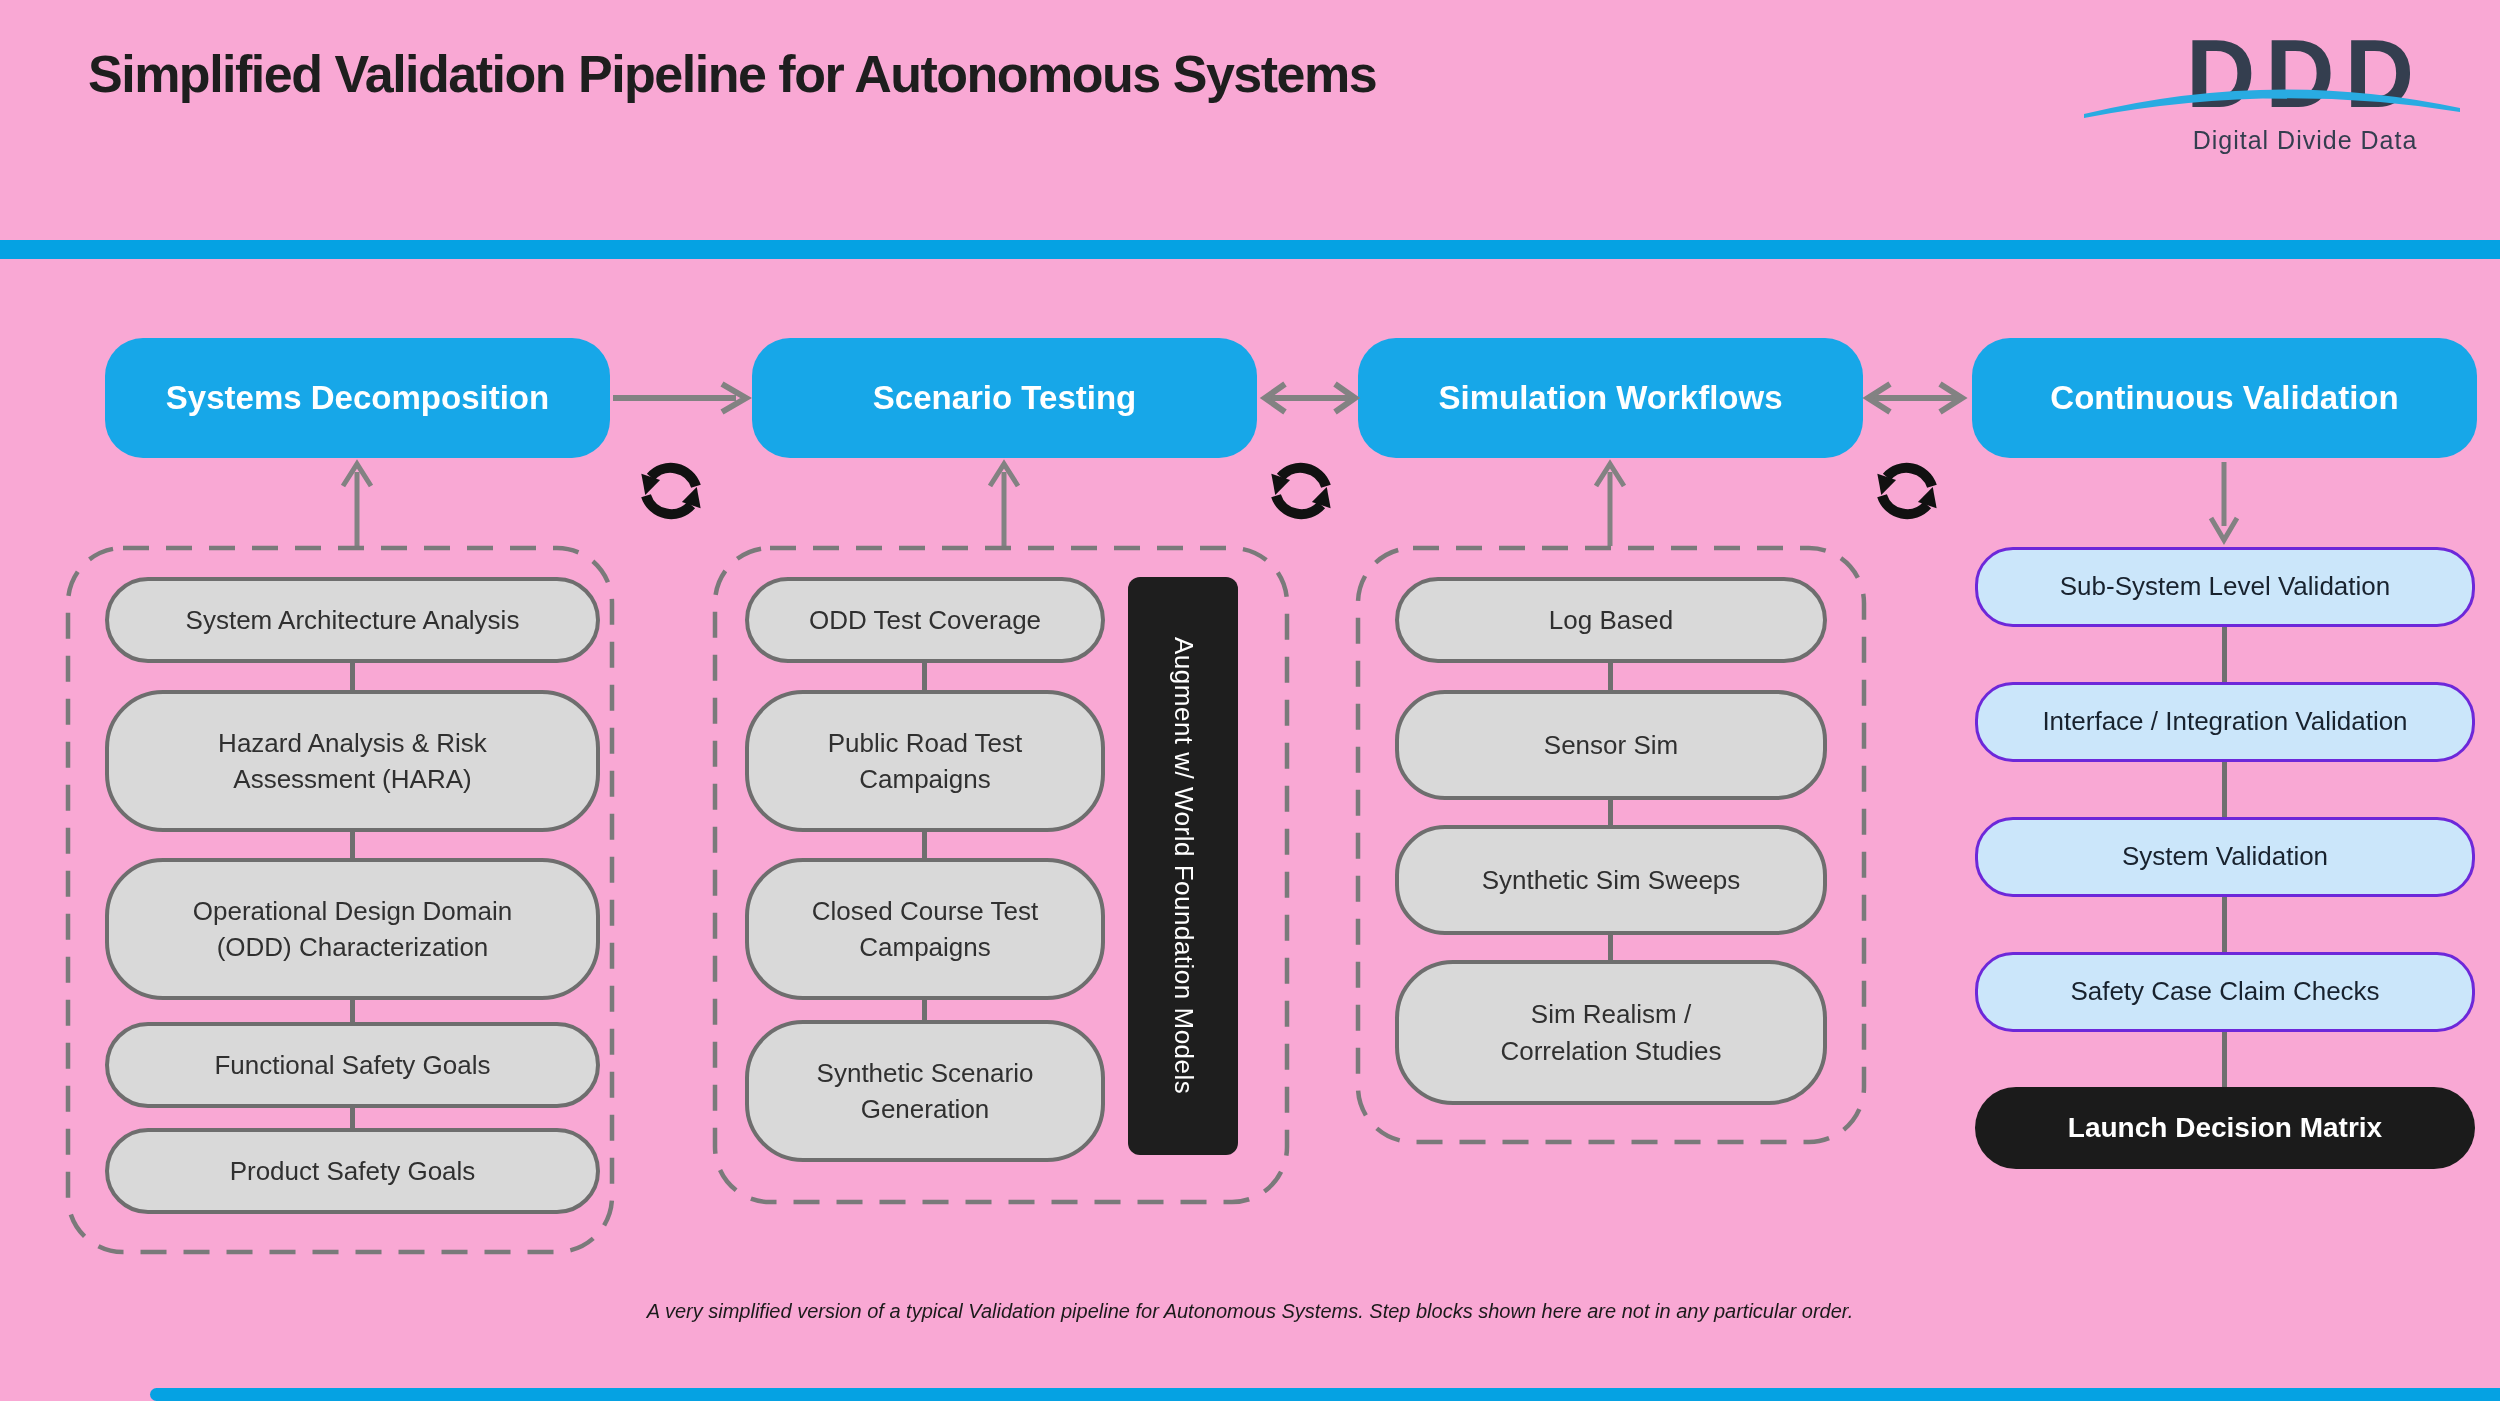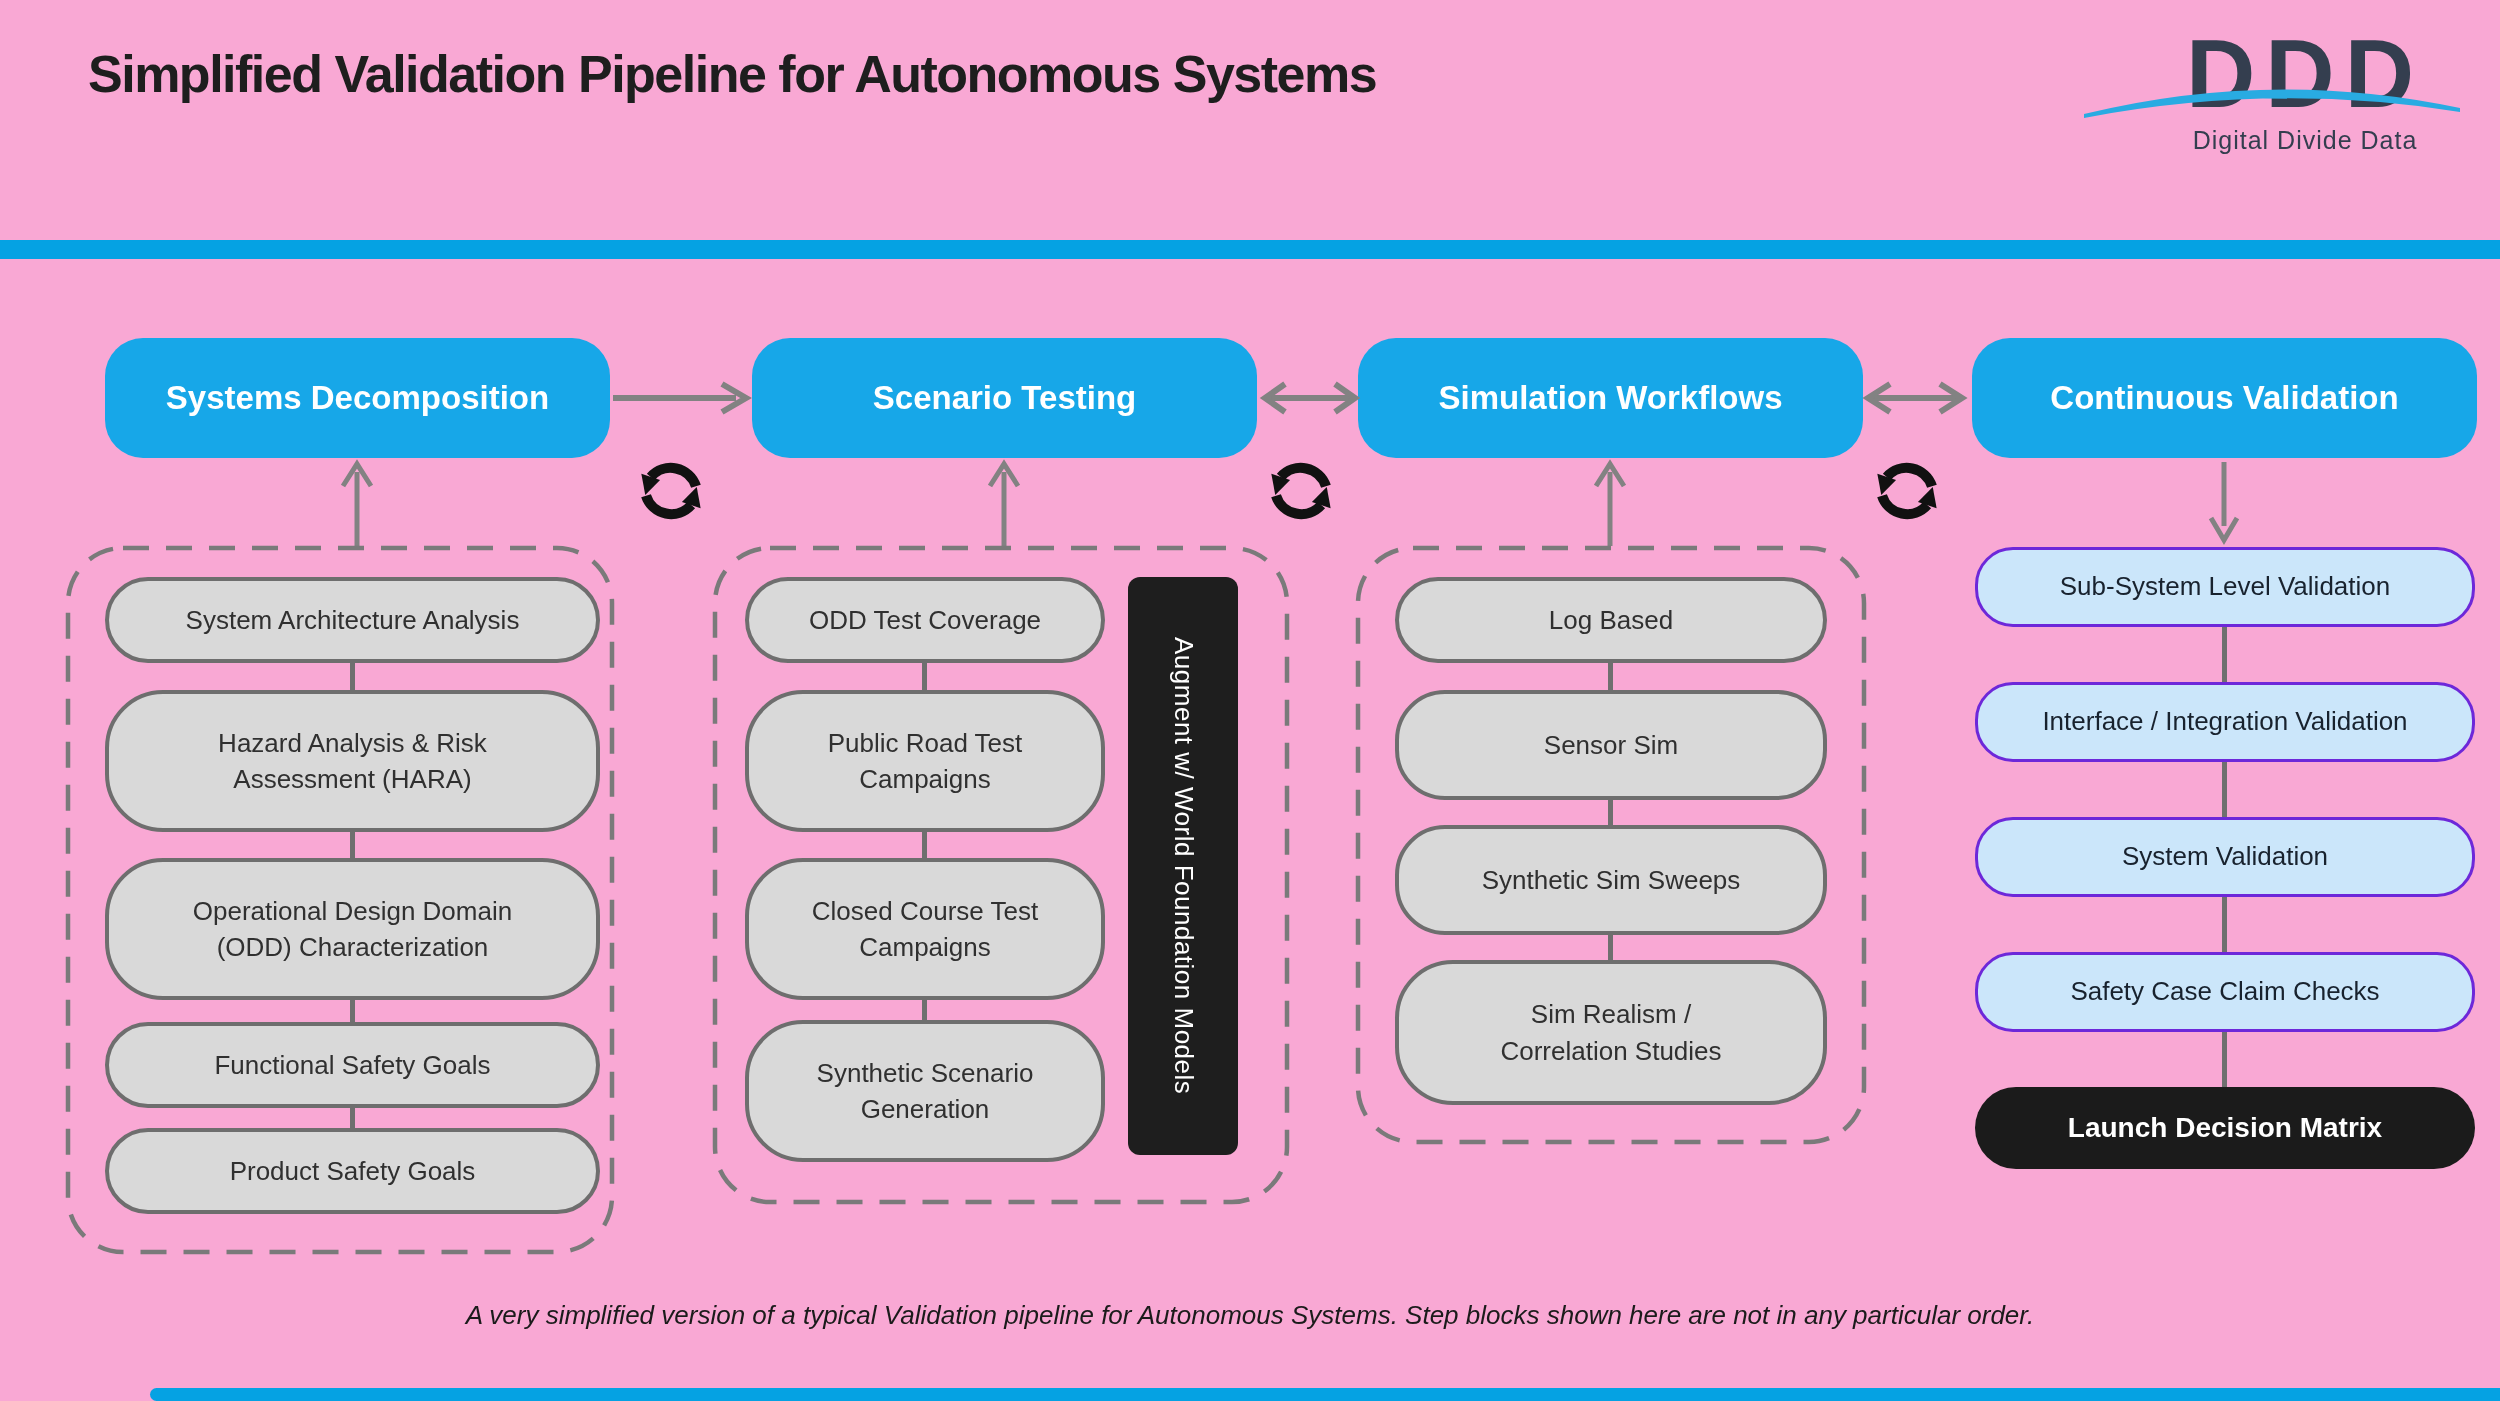--- a/index.html
+++ b/index.html
@@ -39,21 +39,21 @@
   .sidebox{
     position:absolute;left:1128px;top:577px;width:110px;height:578px;background:#1e1e1e;border-radius:12px;
     display:flex;align-items:center;justify-content:center;
   }
   .sidebox span{
     writing-mode:vertical-rl;text-orientation:mixed;color:#ffffff;font-size:26px;letter-spacing:0.5px;white-space:nowrap;
   }
   .vline{position:absolute;width:5px;background:#6f6f6f;}
   .footer-caption{
     position:absolute;left:0;top:1300px;width:2500px;text-align:center;
-    font-size:26px;font-style:italic;color:#1b1b1b;
+    font-size:20px;font-style:italic;color:#1b1b1b;
   }
   svg{position:absolute;overflow:visible;}
 </style>
 </head>
 <body>
 
 <div class="canvas">
 
   <div class="page-title">Simplified Validation Pipeline for Autonomous Systems</div>
 

